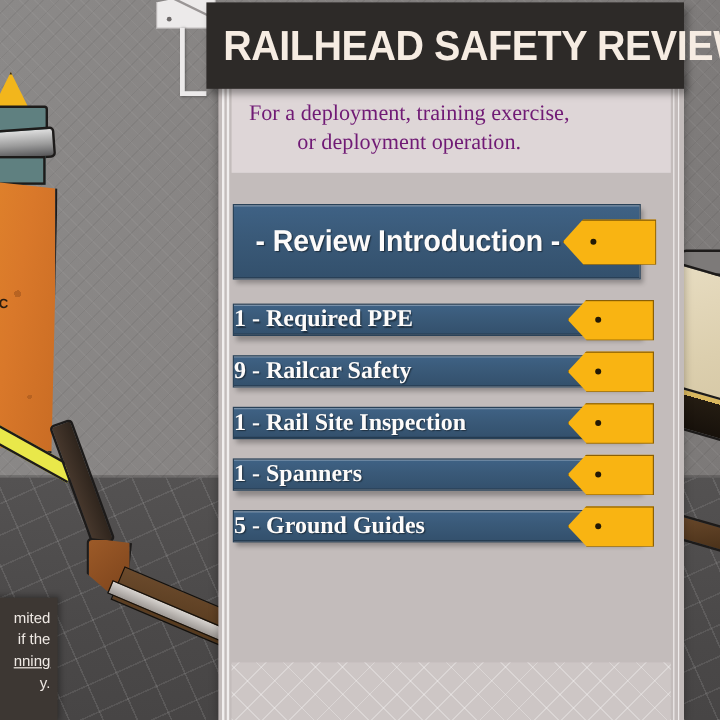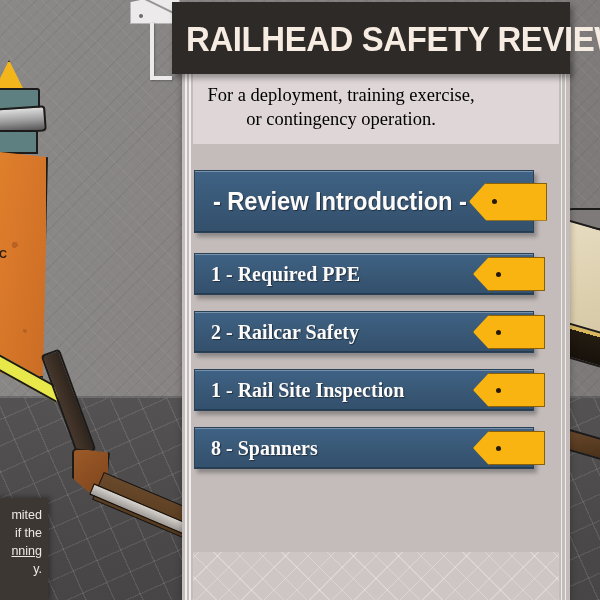--- a/index.html
+++ b/index.html
@@ -174,21 +174,21 @@
   .panel-rule-d { position:absolute; right:8px; top:0; width:1.5px; height:538px; background:#efecec; }
 
   .subtitle-band {
     position:absolute; left:11px; top:0; width:366px; height:82px;
     background:#ded6d7;
   }
   .subtitle-text {
     position:absolute; left:0; top:21px; width:296px;
     text-align:center;
     font-family:"Liberation Serif", serif;
-    font-size:18.5px; line-height:24px; color:#000000;
+    font-size:18.5px; line-height:24px; color:#701a75;
   }
 
   .panel-footer {
     position:absolute; left:11px; bottom:0; width:366px; height:48px;
     background:
       repeating-linear-gradient(45deg, rgba(255,255,255,.28) 0 1px, transparent 1px 16px),
       repeating-linear-gradient(-45deg, rgba(255,255,255,.28) 0 1px, transparent 1px 16px),
       #cdc6c5;
   }
 
@@ -208,29 +208,28 @@
   }
 
   
   .menu { position:absolute; left:194px; top:170px; width:340px; }
 
   .mrow { position:relative; margin-bottom:16px; }
   .mrow.intro { margin-bottom:20px; }
 
   .mbtn {
     position:relative;
-    height:42px;
+    height:27px;
     background:linear-gradient(180deg,#3f6285 0%, #3a5a79 42%, #33506c 100%);
     border:1.5px solid #2a4258;
     box-shadow:
       inset 0 1px 0 rgba(255,255,255,.30),
       inset 0 -1px 0 rgba(0,0,0,.26),
       3px 4px 4px rgba(0,0,0,.28);
     display:flex; align-items:center;
-    padding-left:16px;
     cursor:pointer;
     overflow:visible;
   }
   .mrow.intro .mbtn { height:63px; padding-left:18px; }
 
   .mlabel {
     font-family:"Liberation Serif", serif;
     font-size:20px; font-weight:700; color:#fdfbfa;
     white-space:nowrap;
     text-shadow:1px 1px 1px rgba(0,0,0,.45);
@@ -307,21 +306,21 @@
 
 <div class="panel">
   <div class="panel-rule-a"></div>
   <div class="panel-rule-b"></div>
   <div class="panel-rule-c"></div>
   <div class="panel-rule-d"></div>
 
   <div class="subtitle-band">
     <div class="subtitle-text">
       <div>For a deployment, training exercise,</div>
-      <div>or contingency operation.</div>
+      <div>or deployment operation.</div>
     </div>
   </div>
 
   <div class="panel-footer"></div>
 </div>
 
 <div class="title-bar">
   <div class="title-text">RAILHEAD SAFETY REVIEW</div>
 </div>
 
@@ -340,39 +339,47 @@
     <div class="mbtn">
       <span class="mlabel">1 - Required PPE</span>
       <span class="tag">
         <span class="tag-dot"></span>
       </span>
     </div>
   </div>
 
   <div class="mrow">
     <div class="mbtn">
-      <span class="mlabel">2 - Railcar Safety</span>
+      <span class="mlabel">9 - Railcar Safety</span>
       <span class="tag">
         <span class="tag-dot"></span>
       </span>
     </div>
   </div>
 
   <div class="mrow">
     <div class="mbtn">
       <span class="mlabel">1 - Rail Site Inspection</span>
       <span class="tag">
         <span class="tag-dot"></span>
       </span>
     </div>
   </div>
 
   <div class="mrow">
     <div class="mbtn">
-      <span class="mlabel">8 - Spanners</span>
-      <span class="tag">
-        <span class="tag-dot"></span>
-      </span>
-    </div>
-  </div>
-
+      <span class="mlabel">1 - Spanners</span>
+      <span class="tag">
+        <span class="tag-dot"></span>
+      </span>
+    </div>
+  </div>
+
+  <div class="mrow">
+    <div class="mbtn">
+      <span class="mlabel">5 - Ground Guides</span>
+      <span class="tag">
+        <span class="tag-dot"></span>
+      </span>
+    </div>
+  </div>
 
 </div>
 
 </body></html>

